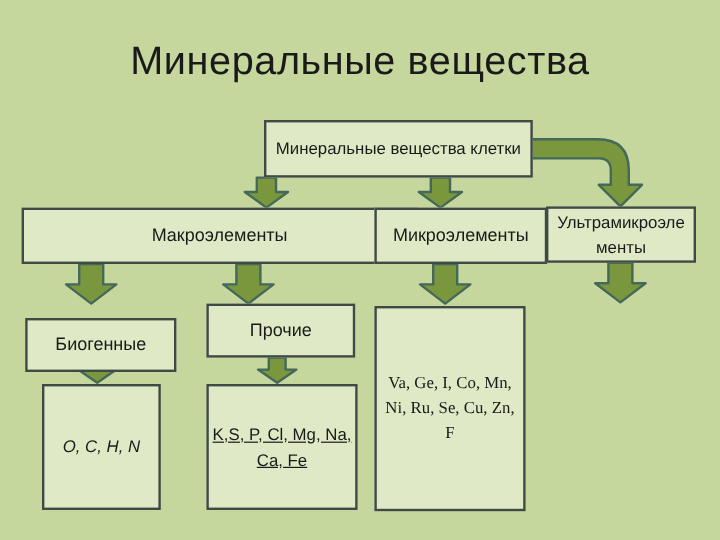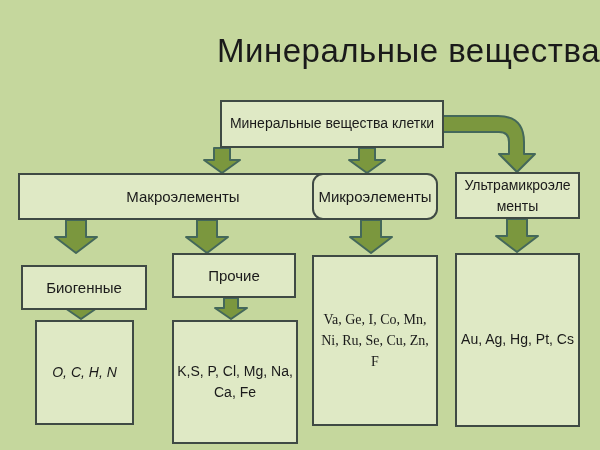--- a/index.html
+++ b/index.html
@@ -17,47 +17,47 @@
     background:var(--background);
     font-family:"Liberation Sans", sans-serif;
     color:var(--text);
   }
   .stage{
     position:relative;width:600px;height:450px;overflow:hidden;
     background:var(--background);
   }
   .slide-title{
     position:absolute;left:0;top:32px;width:600px;
-    text-align:right;
+    text-align:center;
     font-size:33px;
     letter-spacing:0.5px;
     color:var(--text);
   }
   svg.connectors{
     position:absolute;left:0;top:0;width:600px;height:450px;
     pointer-events:none;
   }
   .node{
     position:absolute;
     background:var(--box-fill);
     border:2px solid var(--box-border);
     display:flex;align-items:center;justify-content:center;
     text-align:center;
     font-size:14px;line-height:1.4;
     padding:2px 6px;
     color:var(--text);
   }
   .n-root    {left:196px;top:100px;width:224px;height:48px;font-size:14px;margin-left:24px;}
   .n-macro   {left:18px; top:173px;width:330px;height:47px;font-size:15px;}
-  .n-micro   {left:312px;top:173px;width:126px;height:47px;font-size:15px;border-radius:11px;}
+  .n-micro   {left:312px;top:173px;width:144px;height:47px;font-size:15px;}
   .n-ultra   {left:455px;top:172px;width:125px;height:47px;font-size:14px;word-break:break-all;line-height:1.45;}
   .n-biogenic{left:21px; top:253px;width:126px;height:45px;font-size:15px;margin-top:12px;}
   .n-other   {left:172px;top:253px;width:124px;height:45px;font-size:15px;text-align:right;}
   .n-ochn    {left:35px; top:320px;width:99px;height:105px;font-style:italic;}
-  .n-ks      {left:172px;top:320px;width:126px;height:124px;padding:20px 1px;line-height:1.5;}
+  .n-ks      {left:172px;top:320px;width:126px;height:105px;padding:20px 1px;line-height:1.5;text-decoration:underline;}
   .n-vage    {left:312px;top:255px;width:126px;height:171px;padding:2px 4px;line-height:1.5;font-family:Liberation Serif, serif;}
   .n-auag    {left:455px;top:253px;width:125px;height:174px;padding:2px 2px;}
   .arrow{
     fill:var(--arrow-fill);
     stroke:var(--arrow-outline);
     stroke-width:2;
     stroke-linejoin:round;
   }
 </style>
 </head>
@@ -93,15 +93,14 @@
   <div class="node n-macro">Макроэлементы</div>
   <div class="node n-micro">Микроэлементы</div>
   <div class="node n-ultra">Ультрамикроэлементы</div>
 
   <div class="node n-biogenic">Биогенные</div>
   <div class="node n-other">Прочие</div>
 
   <div class="node n-ochn">O, C, H, N</div>
   <div class="node n-ks">K,S, P, Cl, Mg, Na, Ca, Fe</div>
   <div class="node n-vage">Va, Ge, I, Co, Mn, Ni, Ru, Se, Cu, Zn, F</div>
-  <div class="node n-auag">Au, Ag, Hg, Pt, Cs</div>
 
 </div>
 
 </body></html>

